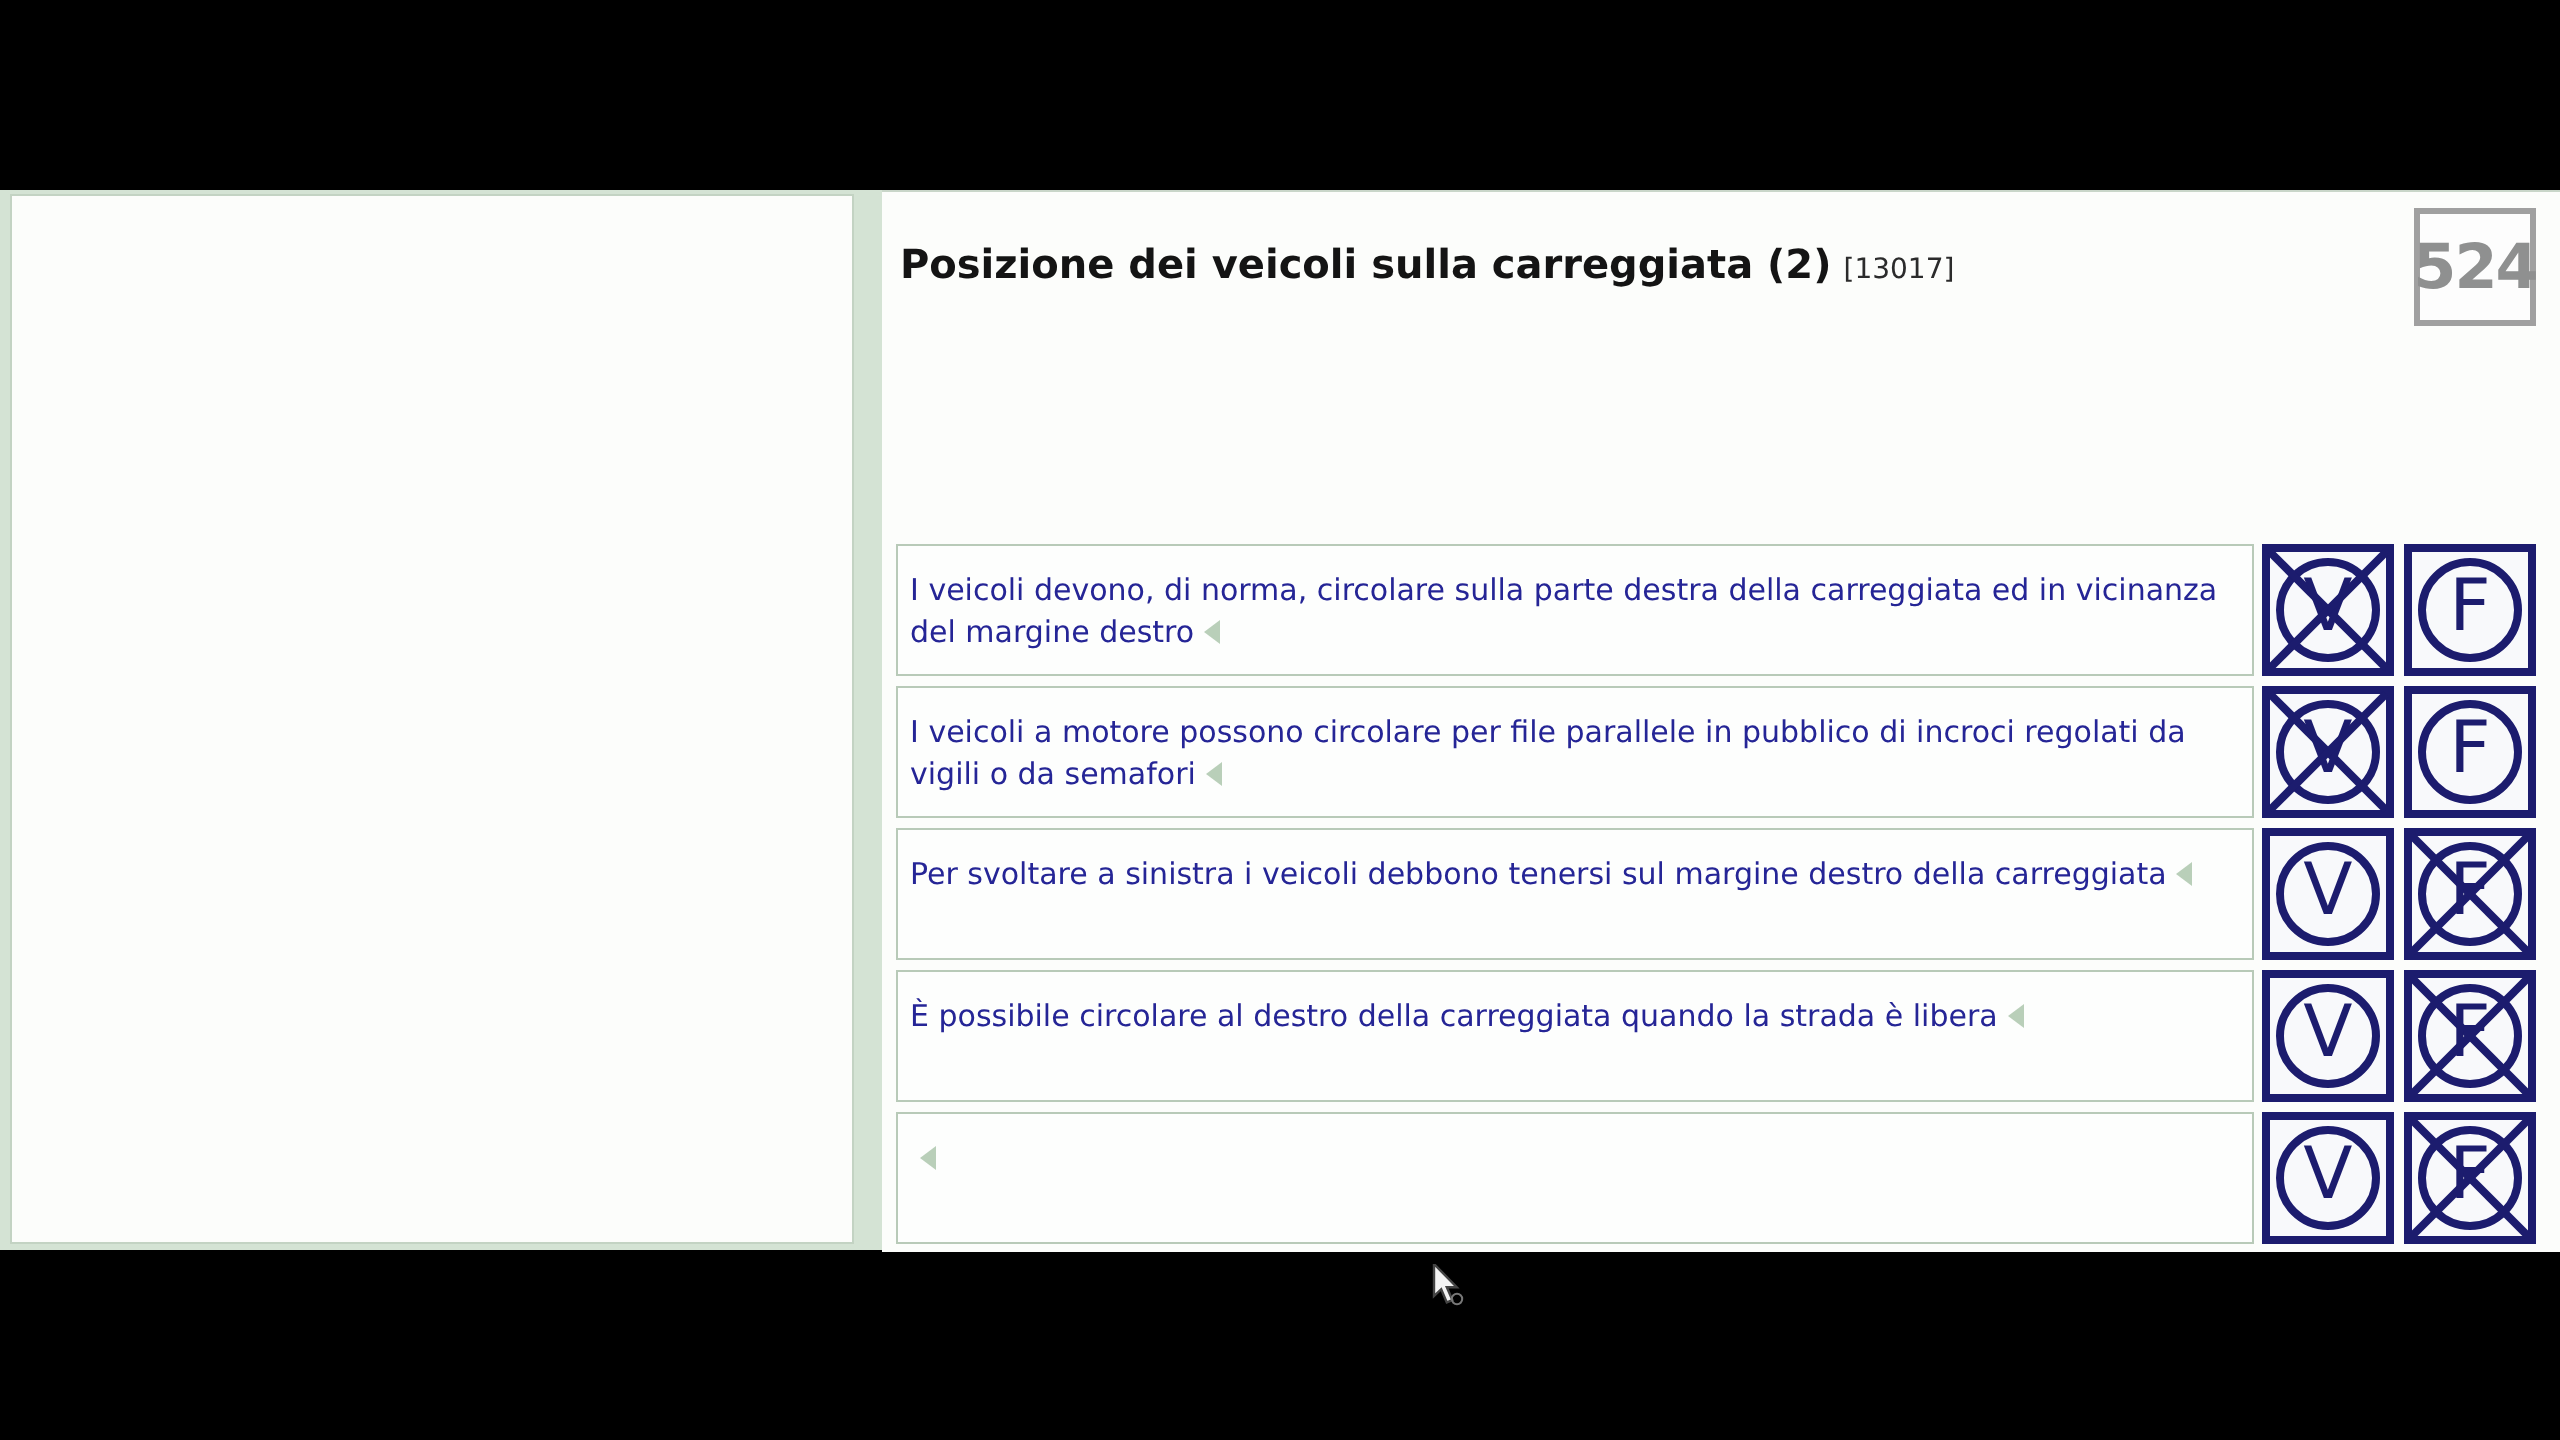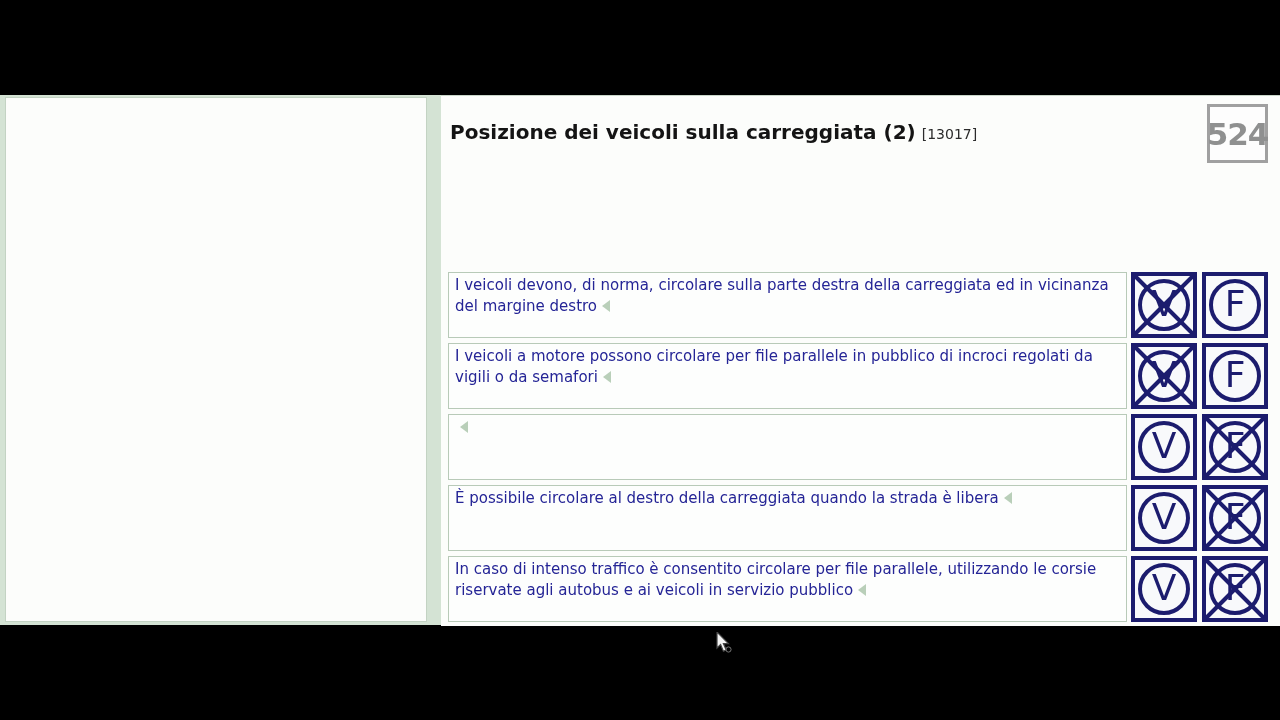--- a/index.html
+++ b/index.html
@@ -34,21 +34,21 @@
   .counter-box span{
     color:#8f9090;font-size:31px;font-weight:bold;letter-spacing:-1px;
   }
   .rows{
     position:absolute;left:448px;top:177px;display:flex;flex-direction:column;gap:5px;
   }
   .row{display:flex;align-items:flex-start;}
   .q-box{
     width:679px;height:66px;box-sizing:border-box;
     background:#fdfefd;border:1px solid #b8cab8;
-    padding:2px 6px 0 6px;
+    padding:12px 6px 0 6px;
     color:#252596;font-size:15px;line-height:21px;
   }
   .audio-tri{
     display:inline-block;width:0;height:0;margin-left:5px;
     border-top:6px solid transparent;border-bottom:6px solid transparent;
     border-right:8px solid #b9cfb9;vertical-align:-1px;
   }
   .ans-box{
     position:relative;width:66px;height:66px;box-sizing:border-box;
     background:#f8f9fb;border:4px solid #1c1c6e;
@@ -113,21 +113,21 @@
           </div>
         </div>
       <div class="ans-box fbox">
           <div class="circle">
             <span class="letter">F</span>
           </div>
         </div>
     </div>
 
     <div class="row">
-      <div class="q-box"><span class="audio-tri"></span></div>
+      <div class="q-box"><span>Per svoltare a sinistra i veicoli debbono tenersi sul margine destro della carreggiata</span><span class="audio-tri"></span></div>
       <div class="ans-box vbox">
           <div class="circle">
             <span class="letter">V</span>
           </div>
         </div>
       <div class="ans-box fbox crossed">
           <div class="circle">
             <span class="letter">F</span>
           </div>
         </div>
@@ -141,21 +141,21 @@
           </div>
         </div>
       <div class="ans-box fbox crossed">
           <div class="circle">
             <span class="letter">F</span>
           </div>
         </div>
     </div>
 
     <div class="row">
-      <div class="q-box"><span>In caso di intenso traffico è consentito circolare per file parallele, utilizzando le corsie riservate agli autobus e ai veicoli in servizio pubblico</span><span class="audio-tri"></span></div>
+      <div class="q-box"><span class="audio-tri"></span></div>
       <div class="ans-box vbox">
           <div class="circle">
             <span class="letter">V</span>
           </div>
         </div>
       <div class="ans-box fbox crossed">
           <div class="circle">
             <span class="letter">F</span>
           </div>
         </div>

